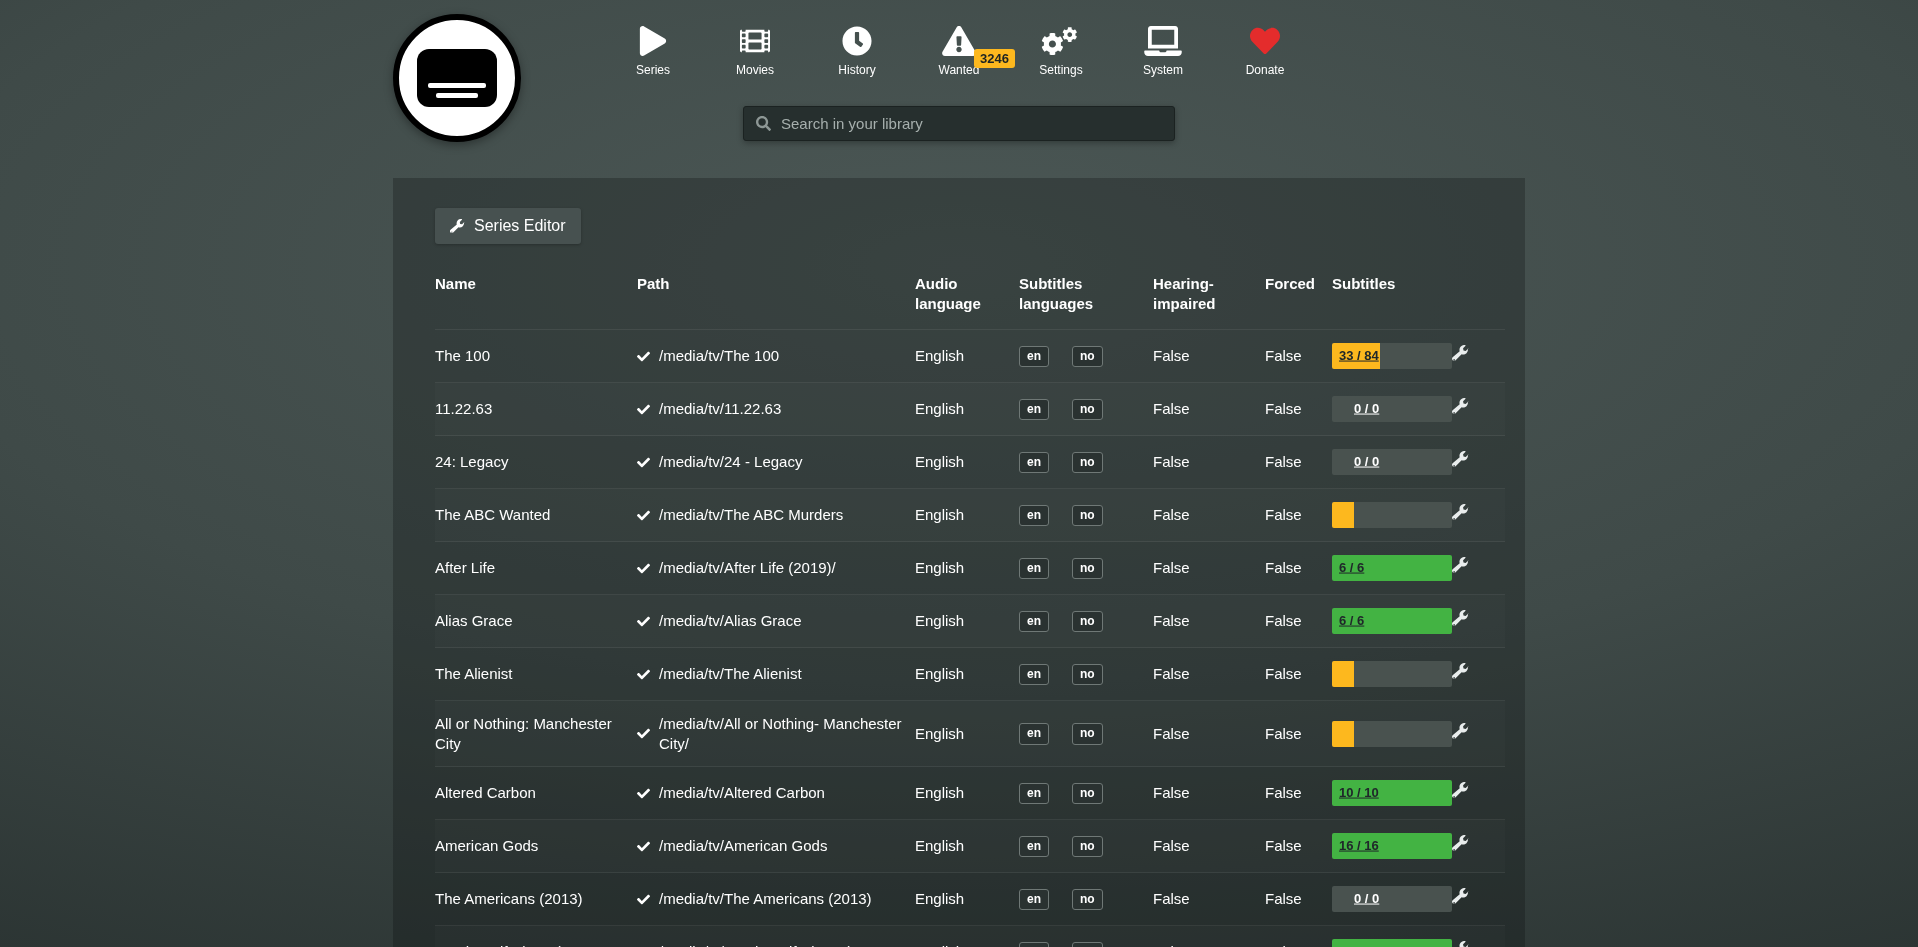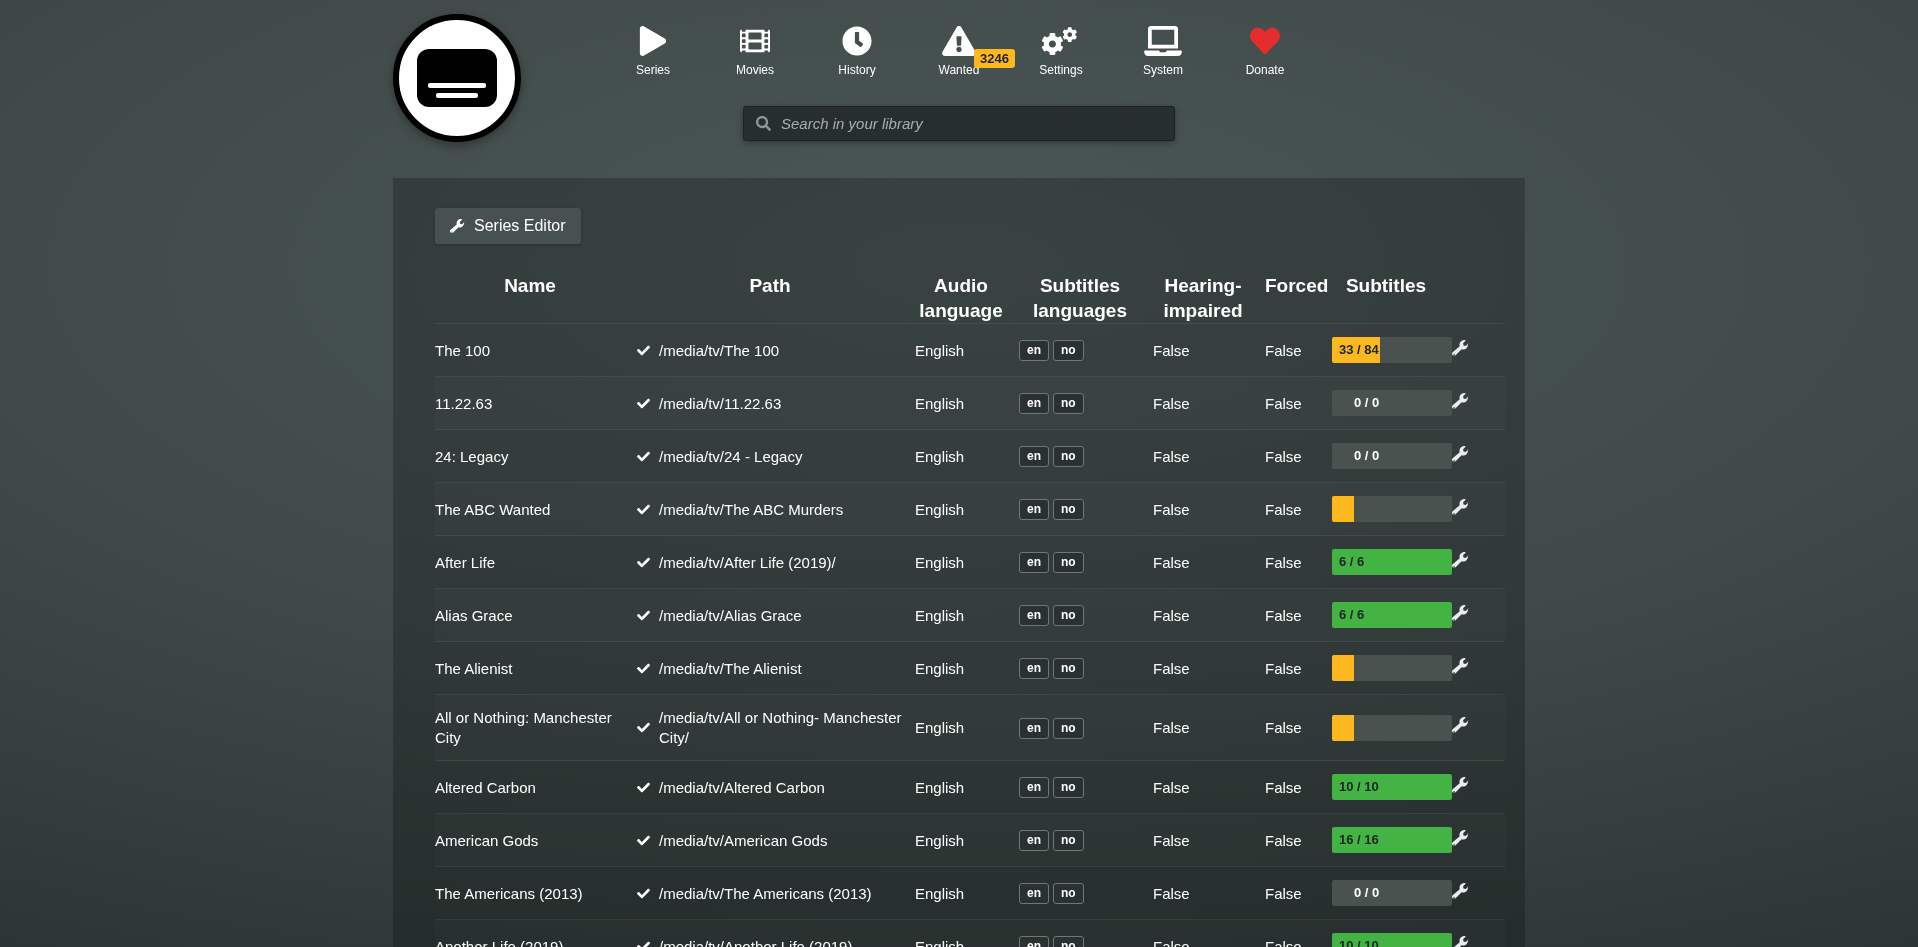--- a/index.html
+++ b/index.html
@@ -36,63 +36,63 @@
   .badge-yellow { background:#fdb81e; color:#1d2423; }
   .badge-green { background:#43b343; color:#fff; }
 
   .search-bar {
     position:absolute; top:106px; left:50%; transform:translateX(-50%);
     width:432px; height:35px; background:#262f2e; border:1px solid #1b2221; border-radius:3px;
     display:flex; align-items:center; padding:0 12px; gap:10px;
     box-shadow:0 2px 6px rgba(0,0,0,0.3);
   }
   .search-bar .s-icon svg { fill:#8d9795; width:15px; height:15px; display:block; }
-  .search-input { background:transparent; border:none; outline:none; color:#dfe5e4; font-size:15px; width:100%; font-family:inherit;font-style:italic; }
+  .search-input { background:transparent; border:none; outline:none; color:#dfe5e4; font-size:15px; width:100%; font-family:inherit; }
   .search-input::placeholder { color:#a6afad; }
 
   
   .panel {
     position:absolute; left:393px; top:178px; width:1132px; height:820px;
     background:rgba(10,15,14,0.28); padding:30px 0 0 42px;
   }
 
   .series-editor-btn {
     display:inline-flex; align-items:center; gap:9px;
     background:#475150; color:#fff; border:none; border-radius:3px;
     padding:9px 15px; font-size:16px; font-family:inherit; cursor:pointer;
     box-shadow:0 1px 3px rgba(0,0,0,0.25);
   }
   .series-editor-btn svg { fill:#fff; width:15px; height:15px; }
 
   .series-table { margin-top:30px; border-collapse:collapse; table-layout:fixed; width:1070px; color:#fff; }
   .series-table th {
-    font-size:19px; font-weight:bold; text-align:center; vertical-align:top;
-    padding:0 12px 0 0; line-height:1.3; color:#fff;
+    font-size:15px; font-weight:bold; text-align:left; vertical-align:top;
+    padding:0 12px 16px 0; line-height:1.3; color:#fff;
   }
   .series-table td {
     font-size:15px; padding:13px 12px 13px 0;
     border-top:1px solid rgba(255,255,255,0.07);
     vertical-align:middle; line-height:1.3;
   }
   .series-table tbody tr:nth-child(even) { background:rgba(255,255,255,0.015); }
 
   .path-cell { display:flex; align-items:center; }
   .check { flex:none; margin-right:9px; display:flex; }
   .check svg { fill:#fff; width:13px; height:13px; }
 
   .lang-badge {
     display:inline-block; background:#2a3231; border:1px solid #6f7876; border-radius:3px;
-    font-size:12px; font-weight:bold; padding:3px 7px; margin-right:4px; color:#fff; line-height:1.1;
+    font-size:12px; font-weight:bold; padding:3px 7px; margin-right:23px; color:#fff; line-height:1.1;
   }
 
   .bar { position:relative; width:120px; height:26px; background:#49524f; border-radius:2px; overflow:hidden; }
   .bar-fill { height:100%; }
   .bar-label {
     position:absolute; left:7px; top:50%; transform:translateY(-50%);
-    font-size:13px; font-weight:bold; color:#20272a; white-space:nowrap;
+    font-size:13px; font-weight:bold; color:#20272a; white-space:nowrap;text-decoration:underline;
   }
   .bar-label.empty { color:#ffffff;margin-left:15px; }
 
   .wrench-cell { text-align:left; }
   .wrench-cell svg { fill:#e9eded; width:17px; height:17px; cursor:pointer; }
 
   .hidden-defs { position:absolute; width:0; height:0; overflow:hidden; }
 </style>
 </head>
 <body>

